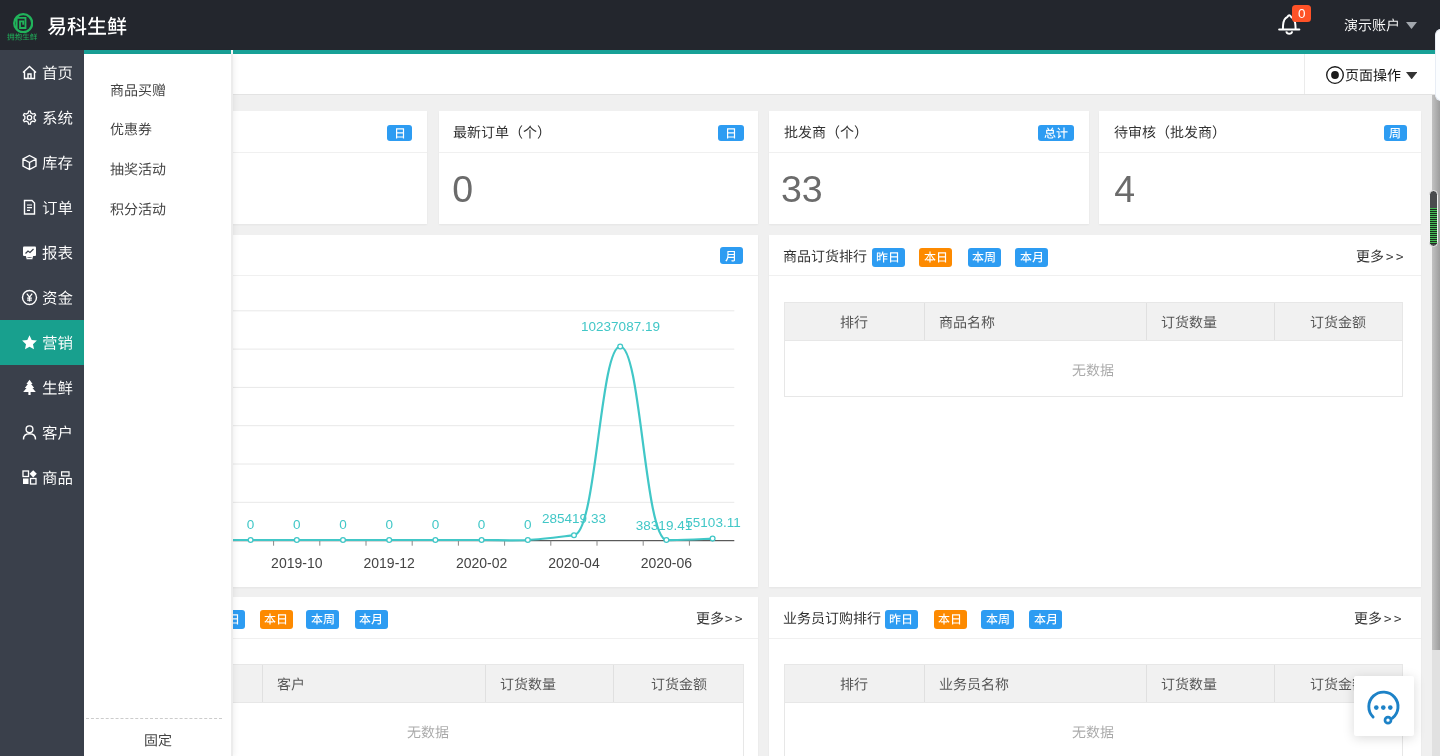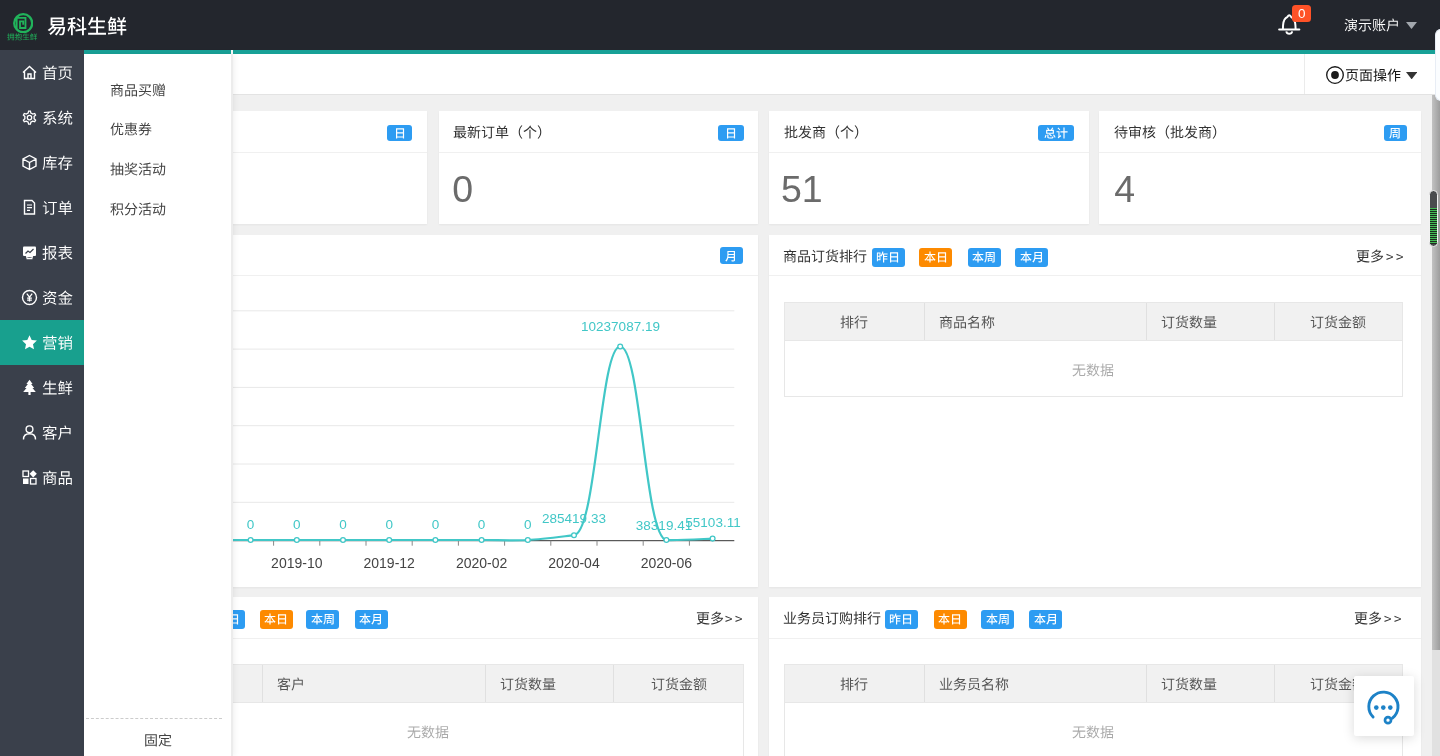--- a/index.html
+++ b/index.html
@@ -87,21 +87,21 @@
         <path d="M2.6 0.6V3.4H0.6V4.4H2.6V7.4C1.8 7.6 1.1 7.8 0.5 8.0L0.8 9.0L2.6 8.5V12.1C2.6 12.3 2.5 12.4 2.3 12.4C2.1 12.4 1.5 12.4 0.9 12.4C1.0 12.6 1.1 13.1 1.2 13.3C2.1 13.3 2.7 13.3 3.1 13.1C3.5 13.0 3.6 12.7 3.6 12.1V8.2L5.3 7.6L5.2 6.7L3.6 7.1V4.4H5.2V3.4H3.6V0.6ZM5.8 13.2C6.0 13.0 6.4 12.8 8.9 11.6C8.8 11.4 8.8 11.0 8.7 10.7L6.8 11.5V6.1H8.9V5.1H6.8V0.8H5.8V11.2C5.8 11.8 5.5 12.1 5.3 12.3C5.5 12.5 5.7 13.0 5.8 13.2ZM12.4 3.8C11.9 4.4 11.1 5.0 10.4 5.6V0.8H9.3V11.4C9.3 12.7 9.6 13.1 10.7 13.1C10.9 13.1 12.0 13.1 12.2 13.1C13.1 13.1 13.4 12.4 13.5 10.6C13.2 10.5 12.7 10.3 12.5 10.1C12.4 11.7 12.4 12.1 12.1 12.1C11.9 12.1 11.0 12.1 10.8 12.1C10.5 12.1 10.4 12.0 10.4 11.4V6.7C11.3 6.1 12.4 5.3 13.2 4.5Z M23.4 1.3C24.0 1.9 24.8 2.8 25.2 3.3L26.0 2.8C25.6 2.3 24.8 1.4 24.2 0.8ZM16.0 5.0C16.2 4.8 16.6 4.8 17.5 4.8H19.5C18.6 7.7 17.0 10.0 14.4 11.5C14.7 11.7 15.1 12.1 15.2 12.3C17.0 11.2 18.4 9.8 19.3 8.1C19.9 9.1 20.6 10.0 21.4 10.8C20.2 11.6 18.8 12.2 17.4 12.6C17.6 12.8 17.8 13.2 17.9 13.5C19.5 13.0 21.0 12.4 22.2 11.5C23.5 12.4 25.0 13.1 26.8 13.5C27.0 13.2 27.3 12.8 27.5 12.5C25.8 12.2 24.3 11.6 23.1 10.8C24.3 9.7 25.2 8.3 25.8 6.5L25.1 6.2L24.9 6.3H20.2C20.4 5.8 20.5 5.3 20.7 4.8H27.0L27.0 3.8H21.0C21.2 2.8 21.4 1.8 21.5 0.7L20.3 0.5C20.2 1.7 20.0 2.7 19.8 3.8H17.2C17.6 3.0 18.0 2.1 18.2 1.2L17.1 1.0C16.9 2.0 16.3 3.2 16.2 3.4C16.0 3.8 15.9 4.0 15.7 4.0C15.8 4.3 16.0 4.8 16.0 5.0ZM22.2 10.2C21.3 9.4 20.5 8.4 20.0 7.3H24.4C23.9 8.4 23.1 9.4 22.2 10.2Z M31.8 3.3C32.1 3.8 32.5 4.5 32.7 5.0L33.7 4.6C33.5 4.2 33.1 3.5 32.8 3.0ZM35.8 6.7C36.8 7.3 38.0 8.2 38.6 8.8L39.2 8.1C38.6 7.5 37.4 6.7 36.4 6.0ZM33.5 6.1C32.9 6.8 31.9 7.5 31.1 8.1C31.2 8.3 31.5 8.7 31.6 8.9C32.5 8.3 33.6 7.3 34.3 6.5ZM37.2 3.1C37.0 3.6 36.6 4.4 36.2 5.0H29.7V13.4H30.7V5.9H39.4V12.3C39.4 12.5 39.3 12.5 39.1 12.5C38.9 12.6 38.1 12.6 37.2 12.5C37.3 12.8 37.5 13.1 37.5 13.4C38.7 13.4 39.4 13.4 39.8 13.2C40.3 13.1 40.4 12.8 40.4 12.3V5.0H37.3C37.6 4.5 38.0 3.9 38.3 3.3ZM32.4 8.4V12.3H33.3V11.6H37.5V8.4ZM33.3 9.2H36.7V10.9H33.3ZM34.2 0.8C34.4 1.2 34.6 1.7 34.7 2.1H28.9V3.0H41.2V2.1H35.9C35.7 1.6 35.4 1.0 35.2 0.5Z M51.7 7.0C51.7 9.7 52.8 12.0 54.5 13.7L55.4 13.2C53.7 11.6 52.8 9.5 52.8 7.0C52.8 4.5 53.7 2.4 55.4 0.8L54.5 0.3C52.8 2.0 51.7 4.3 51.7 7.0Z M62.4 4.7V13.4H63.5V4.7ZM63.1 0.5C61.7 2.9 59.1 4.9 56.5 6.1C56.8 6.3 57.1 6.7 57.3 7.0C59.4 6.0 61.5 4.4 63.0 2.4C64.9 4.6 66.7 6.0 68.8 7.1C69.0 6.7 69.3 6.3 69.6 6.1C67.4 5.1 65.4 3.7 63.6 1.6L64.0 1.0Z M74.3 7.0C74.3 4.3 73.2 2.0 71.5 0.3L70.6 0.8C72.3 2.4 73.2 4.5 73.2 7.0C73.2 9.5 72.3 11.6 70.6 13.2L71.5 13.7C73.2 12.0 74.3 9.7 74.3 7.0Z" fill="#333333"></path>
       </svg>
     </div>
 <div style="position:absolute;left:1037.8px;top:124.5px;width:36.7px;height:16.5px;background:#2d9cf2;border-radius:3px;z-index:5;">
       <div style="position:absolute;left:6.4px;top:2.2px">
         <svg width="24.0" height="12.0" viewBox="0 0 24.0 12.0" style="overflow:visible;display:block">
           <path d="M9.0 8.0C9.7 8.8 10.4 10.0 10.7 10.7L11.6 10.2C11.3 9.4 10.6 8.3 9.9 7.5ZM3.3 7.6V10.0C3.3 11.1 3.7 11.4 5.3 11.4C5.6 11.4 7.5 11.4 7.8 11.4C9.0 11.4 9.4 11.1 9.6 9.7C9.2 9.6 8.7 9.4 8.5 9.3C8.4 10.3 8.3 10.4 7.7 10.4C7.3 10.4 5.7 10.4 5.4 10.4C4.6 10.4 4.5 10.4 4.5 10.0V7.6ZM1.5 7.8C1.3 8.7 0.9 9.8 0.5 10.4L1.5 10.9C2.0 10.2 2.4 9.0 2.6 8.0ZM3.3 3.9H8.7V5.7H3.3ZM2.1 2.8V6.8H5.8L5.0 7.4C5.7 8.0 6.6 8.8 7.1 9.4L7.9 8.6C7.5 8.1 6.6 7.3 5.8 6.8H9.9V2.8H8.1C8.5 2.2 8.9 1.5 9.3 0.9L8.1 0.4C7.8 1.2 7.3 2.1 6.9 2.8H4.5L5.2 2.5C5.0 1.9 4.5 1.1 3.9 0.5L3.0 0.9C3.4 1.5 3.9 2.3 4.1 2.8Z M13.5 1.3C14.2 1.9 15.1 2.7 15.5 3.2L16.2 2.4C15.8 1.9 14.9 1.1 14.3 0.6ZM12.5 4.2V5.3H14.4V9.3C14.4 9.8 14.0 10.2 13.7 10.4C13.9 10.6 14.2 11.1 14.3 11.4C14.5 11.1 14.9 10.8 17.2 9.2C17.1 9.0 16.9 8.5 16.9 8.1L15.5 9.1V4.2ZM19.4 0.5V4.3H16.4V5.5H19.4V11.6H20.6V5.5H23.6V4.3H20.6V0.5Z" fill="#ffffff"></path>
         </svg>
       </div>
     </div>
-<div style="position:absolute;left:781.0px;top:171.4px;font-size:37.5px;color:#6b6b6b;line-height:1;">51</div>
+<div style="position:absolute;left:781.0px;top:171.4px;font-size:37.5px;color:#6b6b6b;line-height:1;">33</div>
 <div style="position:absolute;left:1099.4px;top:110.5px;width:321.6px;height:113.5px;background:#fff;box-shadow:0 1px 2px rgba(0,0,0,0.05);"></div>
 <div style="position:absolute;left:1099.4px;top:110.5px;width:321.6px;height:42px;border-bottom:1px solid #f0f0f0;"></div>
 <div style="position:absolute;left:1113.9px;top:124.5px;">
       <svg width="112.0" height="14.0" viewBox="0 0 112.0 14.0" style="overflow:visible;display:block">
         <path d="M5.8 9.5C6.5 10.2 7.2 11.3 7.5 12.0L8.4 11.4C8.1 10.8 7.3 9.7 6.7 9.0ZM3.6 0.6C3.0 1.6 1.7 2.8 0.6 3.5C0.8 3.7 1.1 4.1 1.2 4.3C2.4 3.5 3.7 2.2 4.5 1.0ZM8.5 0.6V2.4H5.4V3.3H8.5V5.1H4.6V6.1H10.5V7.6H4.7V8.6H10.5V12.2C10.5 12.3 10.4 12.4 10.2 12.4C9.9 12.4 9.2 12.4 8.3 12.4C8.5 12.7 8.6 13.1 8.7 13.4C9.8 13.4 10.5 13.4 10.9 13.2C11.4 13.1 11.5 12.8 11.5 12.2V8.6H13.4V7.6H11.5V6.1H13.5V5.1H9.5V3.3H12.7V2.4H9.5V0.6ZM3.8 3.7C3.0 5.1 1.7 6.6 0.4 7.5C0.6 7.7 0.9 8.3 1.0 8.5C1.5 8.1 2.1 7.5 2.6 7.0V13.4H3.6V5.8C4.0 5.2 4.4 4.6 4.7 4.0Z M20.0 0.8C20.2 1.1 20.5 1.7 20.6 2.1H15.2V4.4H16.2V3.1H25.7V4.4H26.8V2.1H21.6L21.8 2.0C21.7 1.6 21.4 0.9 21.1 0.5ZM17.0 8.3H20.4V9.8H17.0ZM17.0 7.4V5.8H20.4V7.4ZM24.9 8.3V9.8H21.5V8.3ZM24.9 7.4H21.5V5.8H24.9ZM20.4 3.5V4.9H16.0V11.6H17.0V10.8H20.4V13.4H21.5V10.8H24.9V11.5H26.0V4.9H21.5V3.5Z M40.0 7.1C38.8 9.5 36.1 11.5 32.9 12.6C33.1 12.8 33.4 13.2 33.5 13.5C35.2 12.8 36.8 12.0 38.1 10.9C39.1 11.7 40.1 12.7 40.7 13.3L41.5 12.6C40.9 12.0 39.8 11.0 38.9 10.3C39.8 9.5 40.5 8.5 41.1 7.5ZM36.6 0.8C36.9 1.3 37.1 2.0 37.3 2.5H33.6V3.4H36.3C35.8 4.3 35.0 5.5 34.7 5.8C34.5 6.1 34.1 6.2 33.8 6.2C33.9 6.5 34.1 7.0 34.1 7.2C34.4 7.1 34.8 7.0 37.3 6.9C36.3 7.9 35.0 8.9 33.6 9.5C33.8 9.7 34.0 10.1 34.2 10.3C36.6 9.1 38.8 7.1 40.0 5.0L39.0 4.6C38.8 5.1 38.5 5.5 38.1 6.0L35.8 6.1C36.3 5.3 36.9 4.2 37.4 3.4H41.4V2.5H38.2L38.4 2.4C38.3 1.9 37.9 1.1 37.6 0.5ZM30.7 0.6V3.3H28.8V4.2H30.6C30.2 6.2 29.3 8.4 28.5 9.6C28.6 9.8 28.9 10.3 29.0 10.6C29.6 9.7 30.2 8.3 30.7 6.8V13.4H31.7V6.1C32.1 6.8 32.5 7.6 32.7 8.1L33.3 7.3C33.1 6.9 32.1 5.3 31.7 4.8V4.2H33.3V3.3H31.7V0.6Z M51.7 7.0C51.7 9.7 52.8 12.0 54.5 13.7L55.4 13.2C53.7 11.6 52.8 9.5 52.8 7.0C52.8 4.5 53.7 2.4 55.4 0.8L54.5 0.3C52.8 2.0 51.7 4.3 51.7 7.0Z M58.6 0.6V3.4H56.6V4.4H58.6V7.4C57.8 7.6 57.1 7.8 56.5 8.0L56.8 9.0L58.6 8.5V12.1C58.6 12.3 58.5 12.4 58.3 12.4C58.1 12.4 57.5 12.4 56.9 12.4C57.0 12.6 57.1 13.1 57.2 13.3C58.1 13.3 58.7 13.3 59.1 13.1C59.5 13.0 59.6 12.7 59.6 12.1V8.2L61.3 7.6L61.2 6.7L59.6 7.1V4.4H61.2V3.4H59.6V0.6ZM61.8 13.2C62.0 13.0 62.4 12.8 64.9 11.6C64.8 11.4 64.8 11.0 64.7 10.7L62.8 11.5V6.1H64.9V5.1H62.8V0.8H61.8V11.2C61.8 11.8 61.5 12.1 61.3 12.3C61.5 12.5 61.7 13.0 61.8 13.2ZM68.4 3.8C67.9 4.4 67.1 5.0 66.4 5.6V0.8H65.3V11.4C65.3 12.7 65.6 13.1 66.7 13.1C66.9 13.1 68.0 13.1 68.2 13.1C69.1 13.1 69.4 12.4 69.5 10.6C69.2 10.5 68.7 10.3 68.5 10.1C68.4 11.7 68.4 12.1 68.1 12.1C67.9 12.1 67.0 12.1 66.8 12.1C66.5 12.1 66.4 12.0 66.4 11.4V6.7C67.3 6.1 68.4 5.3 69.2 4.5Z M79.4 1.3C80.0 1.9 80.8 2.8 81.2 3.3L82.0 2.8C81.6 2.3 80.8 1.4 80.2 0.8ZM72.0 5.0C72.2 4.8 72.6 4.8 73.5 4.8H75.5C74.5 7.7 73.0 10.0 70.4 11.5C70.7 11.7 71.1 12.1 71.2 12.3C73.0 11.2 74.4 9.8 75.3 8.1C75.9 9.1 76.6 10.0 77.4 10.8C76.2 11.6 74.8 12.2 73.4 12.6C73.6 12.8 73.8 13.2 73.9 13.5C75.5 13.0 77.0 12.4 78.2 11.5C79.5 12.4 81.0 13.1 82.8 13.5C83.0 13.2 83.3 12.8 83.5 12.5C81.8 12.2 80.3 11.6 79.1 10.8C80.3 9.7 81.2 8.3 81.8 6.5L81.1 6.2L80.9 6.3H76.2C76.4 5.8 76.5 5.3 76.7 4.8H83.0L83.0 3.8H77.0C77.2 2.8 77.4 1.8 77.5 0.7L76.3 0.5C76.2 1.7 76.0 2.7 75.8 3.8H73.2C73.6 3.0 74.0 2.1 74.2 1.2L73.1 1.0C72.9 2.0 72.3 3.2 72.2 3.4C72.0 3.8 71.9 4.0 71.7 4.0C71.8 4.3 72.0 4.8 72.0 5.0ZM78.2 10.2C77.3 9.4 76.5 8.4 76.0 7.3H80.4C79.9 8.4 79.1 9.4 78.2 10.2Z M87.8 3.3C88.1 3.8 88.5 4.5 88.7 5.0L89.7 4.6C89.5 4.2 89.1 3.5 88.8 3.0ZM91.8 6.7C92.8 7.3 94.0 8.2 94.6 8.8L95.2 8.1C94.6 7.5 93.4 6.7 92.4 6.0ZM89.5 6.1C88.9 6.8 87.9 7.5 87.1 8.1C87.2 8.3 87.5 8.7 87.6 8.9C88.5 8.3 89.6 7.3 90.3 6.5ZM93.2 3.1C93.0 3.6 92.6 4.4 92.2 5.0H85.7V13.4H86.7V5.9H95.4V12.3C95.4 12.5 95.3 12.5 95.1 12.5C94.9 12.6 94.1 12.6 93.2 12.5C93.3 12.8 93.5 13.1 93.5 13.4C94.7 13.4 95.4 13.4 95.8 13.2C96.3 13.1 96.4 12.8 96.4 12.3V5.0H93.3C93.6 4.5 94.0 3.9 94.3 3.3ZM88.4 8.4V12.3H89.3V11.6H93.5V8.4ZM89.3 9.2H92.7V10.9H89.3ZM90.2 0.8C90.4 1.2 90.6 1.7 90.7 2.1H84.9V3.0H97.2V2.1H91.9C91.7 1.6 91.4 1.0 91.2 0.5Z M102.3 7.0C102.3 4.3 101.2 2.0 99.5 0.3L98.6 0.8C100.3 2.4 101.2 4.5 101.2 7.0C101.2 9.5 100.3 11.6 98.6 13.2L99.5 13.7C101.2 12.0 102.3 9.7 102.3 7.0Z" fill="#333333"></path>
       </svg>
     </div>
 <div style="position:absolute;left:1383.5px;top:124.5px;width:23.0px;height:16.5px;background:#2d9cf2;border-radius:3px;z-index:5;">
       <div style="position:absolute;left:5.5px;top:2.2px">
         <svg width="12.0" height="12.0" viewBox="0 0 12.0 12.0" style="overflow:visible;display:block">

